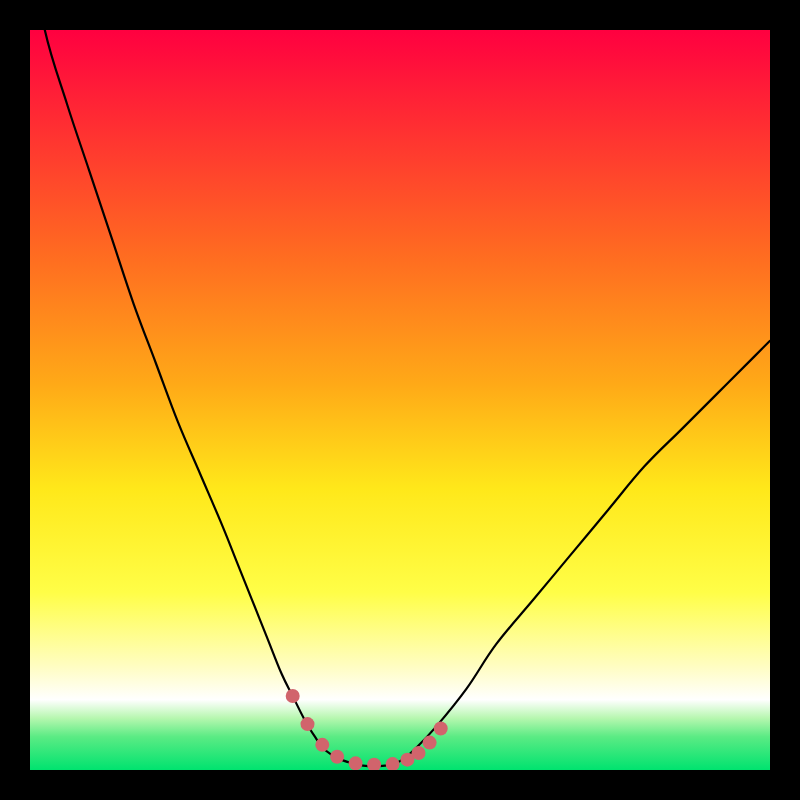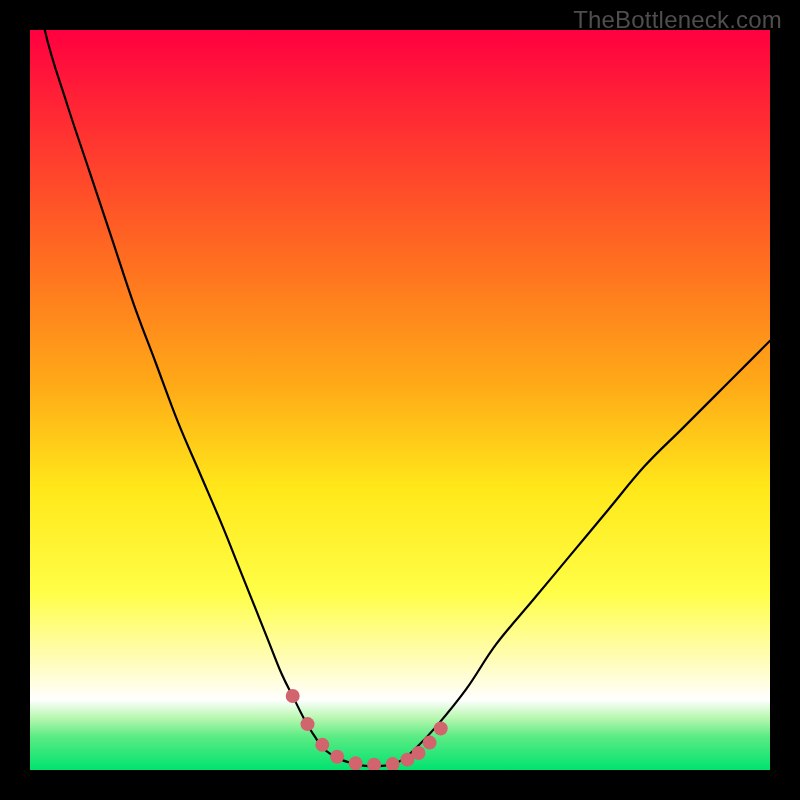--- a/index.html
+++ b/index.html
@@ -35,21 +35,20 @@
   }
   svg {
     display: block;
   }
 </style>
 </head>
 <body>
 
 <div class="frame">
 
-  <div class="watermark">TheBottleneck.com</div>
 
   <div class="plot">
     <svg id="chart-svg" viewBox="0 0 740 740" width="740" height="740">
       <defs>
         <linearGradient id="bg-grad" x1="0" y1="0" x2="0" y2="1">
             <stop offset="0%" stop-color="#ff0040"></stop>
             <stop offset="12%" stop-color="#ff2b33"></stop>
             <stop offset="30%" stop-color="#ff6a21"></stop>
             <stop offset="48%" stop-color="#ffaa17"></stop>
             <stop offset="62%" stop-color="#ffe81a"></stop>

